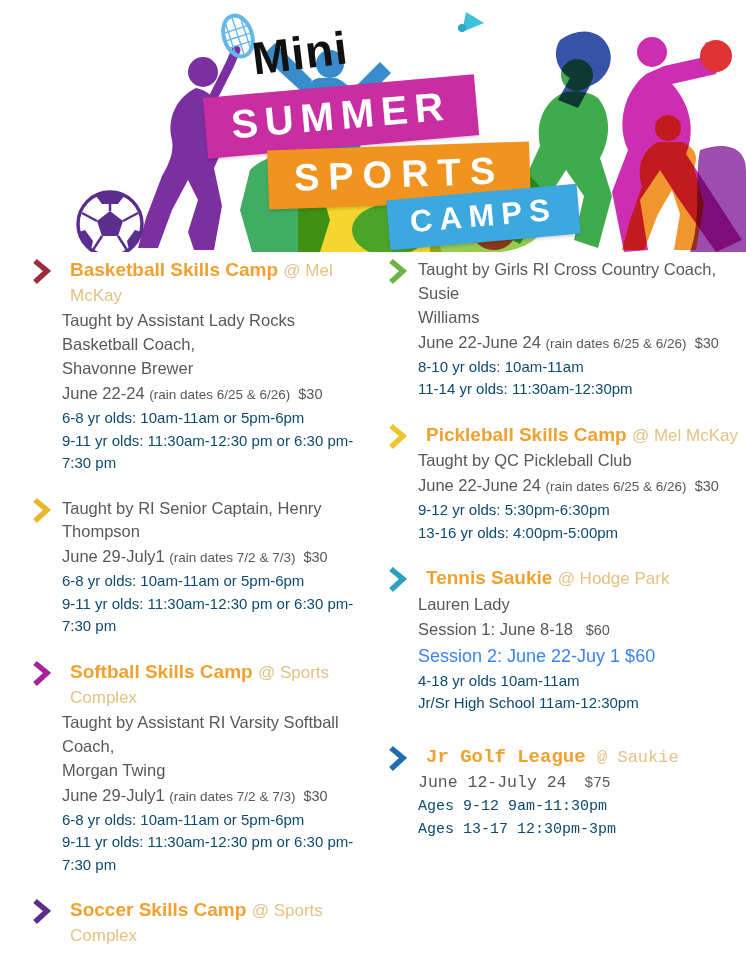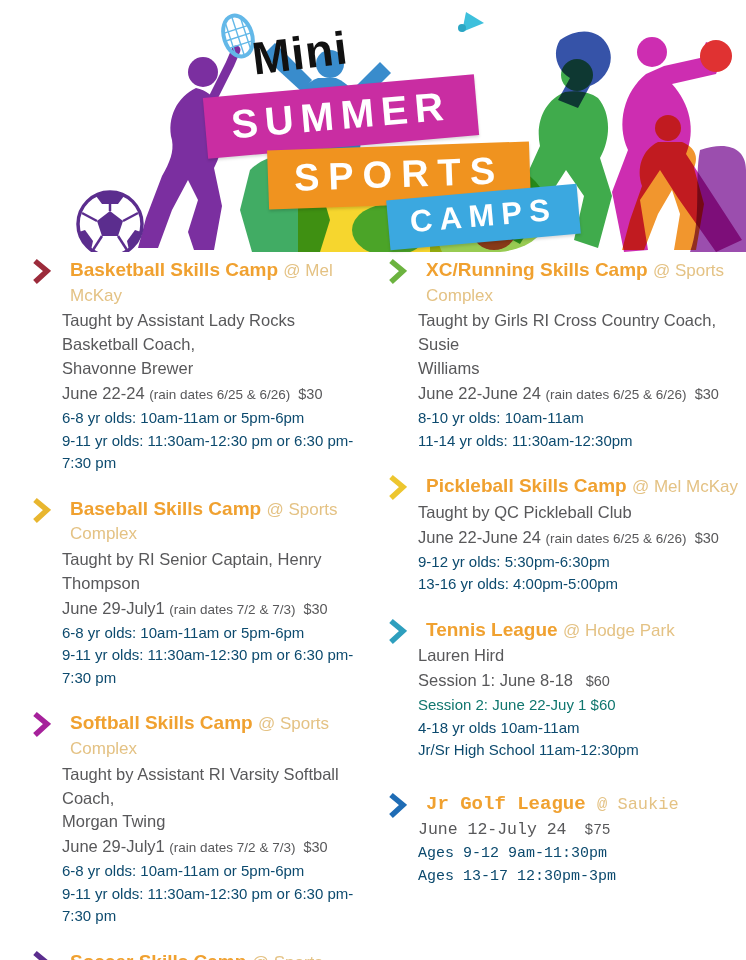--- a/index.html
+++ b/index.html
@@ -31,21 +31,21 @@
   .camp{position:relative;padding-left:22px;margin-bottom:13px;}
   .camp.gap{margin-top:22px;}
   .chev{position:absolute;left:-8px;top:0px;}
   .ct{margin:0 0 2px 8px;font-size:19px;line-height:1.3;}
   .cn{font-weight:700;color:#F0A130;}
   .cl{font-weight:400;color:#E4C284;font-size:17px;}
   .taught{font-size:16.5px;color:#58585a;line-height:1.45;}
   .dateline{font-size:16.5px;color:#58585a;line-height:1.45;margin:1px 0;}
   .rain{font-size:13.5px;}
   .price{font-size:14.5px;margin-left:8px;}
-  .extra{font-size:15px;color:#0f766e;line-height:1.5;}
+  .extra{font-size:18px;color:#3b82f6;line-height:1.5;}
   .time{font-size:15px;color:#0c4a6e;line-height:1.5;}
 </style>
 </head>
 <body>
 
 <div class="page">
 
   <header class="hero">
     <svg class="art" width="746" height="252" viewBox="0 0 746 252">
 
@@ -139,21 +139,20 @@
         <div class="dateline"><span>June 22-24</span> <span class="rain">(rain dates 6/25 &amp; 6/26)</span><span class="price">$30</span></div>
 
         <div class="time">6-8 yr olds: 10am-11am or 5pm-6pm</div>
         <div class="time">9-11 yr olds: 11:30am-12:30 pm or 6:30 pm-7:30 pm</div>
       </section>
 
       <section class="camp gap">
         <span class="chev" style="color: rgb(232, 182, 47);"><svg width="19" height="27" viewBox="0 0 19 27">
               <polyline points="3,3 15,13 3,24" fill="none" stroke="currentColor" stroke-width="5.5"></polyline>
             </svg></span>
-        <h3 class="ct"><span class="cn">Baseball Skills Camp</span> <span class="cl">@ Sports Complex</span></h3>
         <div class="taught">Taught by RI Senior Captain, Henry Thompson</div>
 
         <div class="dateline"><span>June 29-July1</span> <span class="rain">(rain dates 7/2 &amp; 7/3)</span><span class="price">$30</span></div>
 
         <div class="time">6-8 yr olds: 10am-11am or 5pm-6pm</div>
         <div class="time">9-11 yr olds: 11:30am-12:30 pm or 6:30 pm-7:30 pm</div>
       </section>
 
       <section class="camp gap">
         <span class="chev" style="color: rgb(166, 33, 155);"><svg width="19" height="27" viewBox="0 0 19 27">
@@ -176,21 +175,20 @@
 
       </section>
 
     </div>
     <div class="colR">
 
       <section class="camp">
         <span class="chev" style="color: rgb(108, 179, 63);"><svg width="19" height="27" viewBox="0 0 19 27">
               <polyline points="3,3 15,13 3,24" fill="none" stroke="currentColor" stroke-width="5.5"></polyline>
             </svg></span>
-        <h3 class="ct"><span class="cn">XC/Running Skills Camp</span> <span class="cl">@ Sports Complex</span></h3>
         <div class="taught">Taught by Girls RI Cross Country Coach, Susie</div>
         <div class="taught">Williams</div>
         <div class="dateline"><span>June 22-June 24</span> <span class="rain">(rain dates 6/25 &amp; 6/26)</span><span class="price">$30</span></div>
 
         <div class="time">8-10 yr olds: 10am-11am</div>
         <div class="time">11-14 yr olds: 11:30am-12:30pm</div>
       </section>
 
       <section class="camp gap">
         <span class="chev" style="color: rgb(237, 198, 47);"><svg width="19" height="27" viewBox="0 0 19 27">
@@ -202,22 +200,22 @@
         <div class="dateline"><span>June 22-June 24</span> <span class="rain">(rain dates 6/25 &amp; 6/26)</span><span class="price">$30</span></div>
 
         <div class="time">9-12 yr olds: 5:30pm-6:30pm</div>
         <div class="time">13-16 yr olds: 4:00pm-5:00pm</div>
       </section>
 
       <section class="camp gap">
         <span class="chev" style="color: rgb(46, 159, 190);"><svg width="19" height="27" viewBox="0 0 19 27">
               <polyline points="3,3 15,13 3,24" fill="none" stroke="currentColor" stroke-width="5.5"></polyline>
             </svg></span>
-        <h3 class="ct"><span class="cn">Tennis League</span> <span class="cl">@ Hodge Park</span></h3>
-        <div class="taught">Lauren Hird</div>
+        <h3 class="ct"><span class="cn">Tennis Saukie</span> <span class="cl">@ Hodge Park</span></h3>
+        <div class="taught">Lauren Lady</div>
         <div class="dateline"><span>Session 1: June 8-18</span> <span class="price">$60</span></div>
         <div class="extra">Session 2: June 22-Juy 1 $60</div>
         <div class="time">4-18 yr olds 10am-11am</div>
         <div class="time">Jr/Sr High School 11am-12:30pm</div>
       </section>
 
       <section class="camp gap" style="margin-top:30px;font-family:Liberation Mono, monospace;">
         <span class="chev" style="color: rgb(31, 108, 181);"><svg width="19" height="27" viewBox="0 0 19 27">
               <polyline points="3,3 15,13 3,24" fill="none" stroke="currentColor" stroke-width="5.5"></polyline>
             </svg></span>

